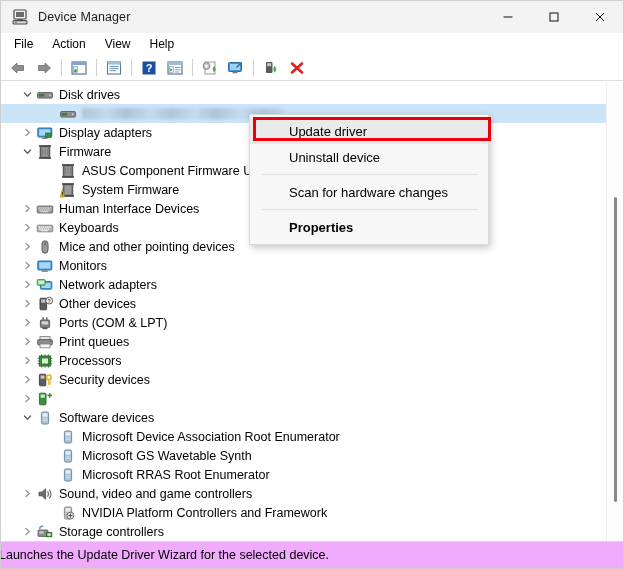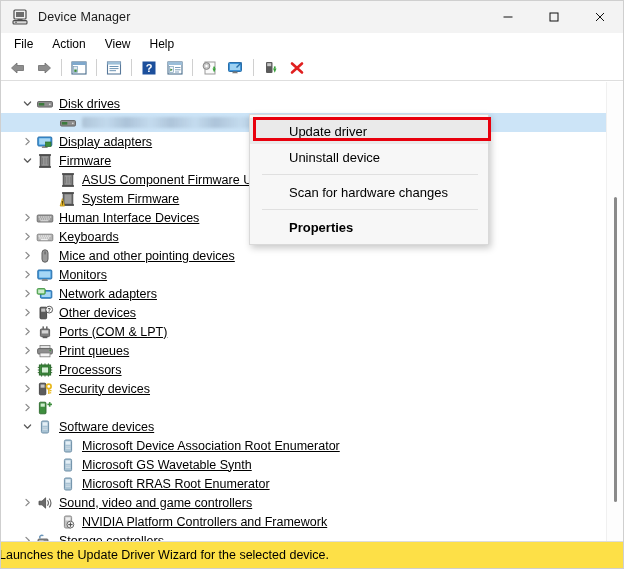--- a/index.html
+++ b/index.html
@@ -83,23 +83,22 @@
   }
 
   
   .tree-wrap {
     position: absolute; left: 0; top: 81px;
     right: 0; bottom: 27px;
     background: #ffffff;
     overflow: hidden;
   }
   .tree {
-    position: absolute; left: 0; top: 12px;
+    position: absolute; left: 0; top: 3px;
     right: 17px;
-    text-decoration: underline;
   }
   .node {
     display: flex; align-items: center;
     height: 19px;
     padding-left: 0;
     white-space: nowrap;
     font-size: 12.5px;
     color: #000;
   }
   .chev {
@@ -154,21 +153,21 @@
     left: 7px; width: 3px;
     top: 115px; height: 305px;
     background: #8a8a8a;
     border-radius: 2px;
   }
 
   
   .statusbar {
     position: absolute; left: 0; bottom: 0;
     width: 100%; height: 27px;
-    background: #fde047;
+    background: #f0abfc;
     border-top: 1px solid #dcdcdc;
     display: flex; align-items: center;
     box-sizing: border-box;
   }
   .status-text {
     font-size: 12.5px; color: #000;
     margin-left: -2px;
     white-space: nowrap;
   }
 

